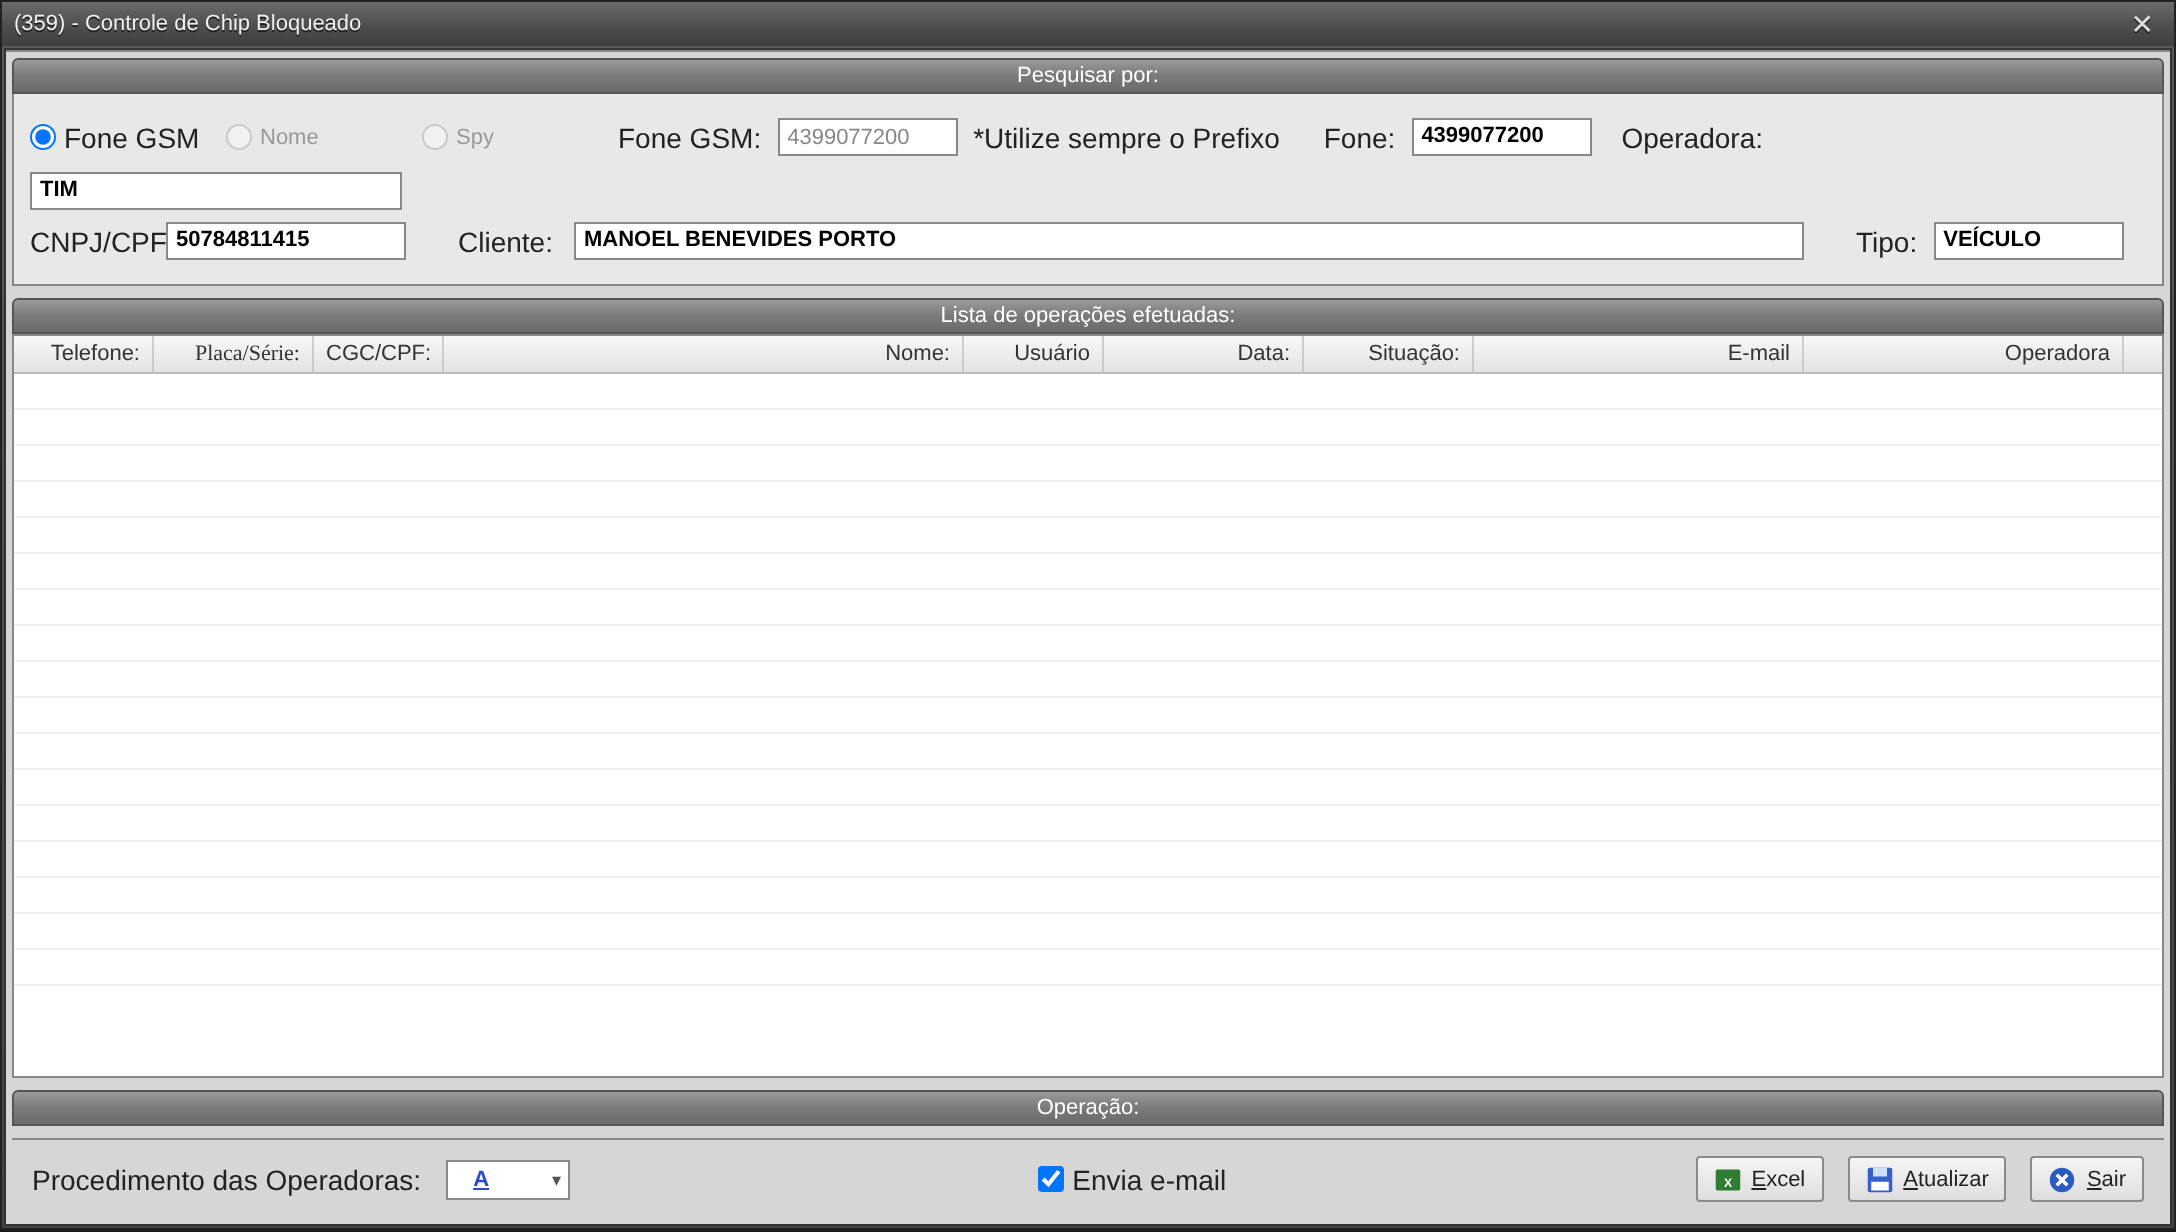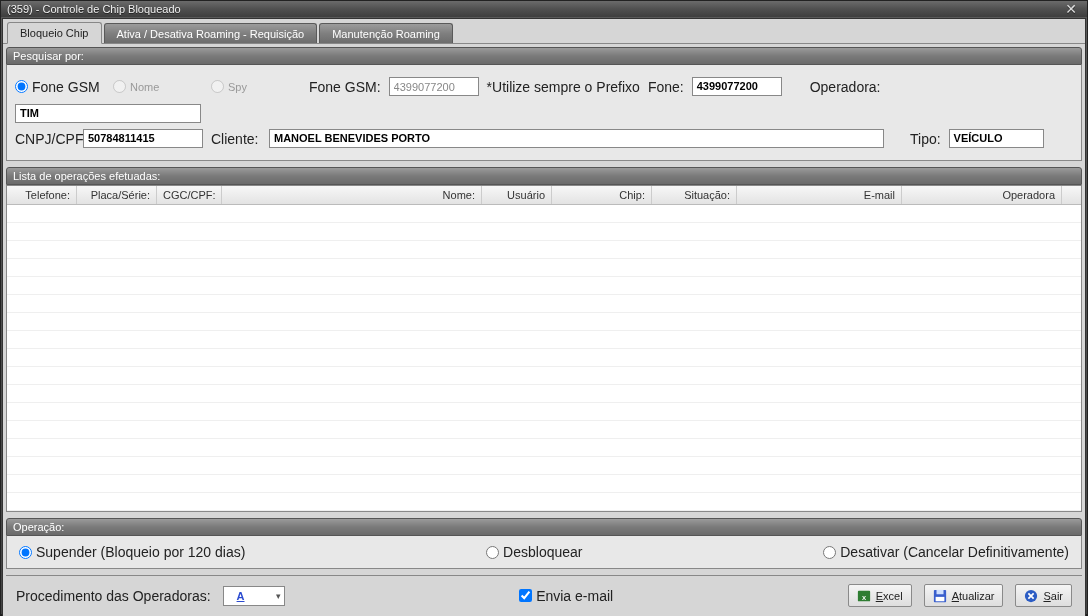--- a/index.html
+++ b/index.html
@@ -85,20 +85,21 @@
     flex-direction: column;
   }
   .section-head {
     background: linear-gradient(to bottom, #9a9a9a 0%, #7a7a7a 50%, #6a6a6a 100%);
     color: #fff;
     font-size: 11px;
     padding: 2px 6px;
     border: 1px solid #555;
     border-top-left-radius: 3px;
     border-top-right-radius: 3px;
+    text-align: center;
   }
   .section-body {
     background: #e8e8e8;
     border: 1px solid #888;
     border-top: none;
     padding: 6px 8px;
   }
   .row {
     display: flex;
     align-items: center;
@@ -223,25 +224,20 @@
 </head>
 <body>
 
 <div class="window">
   <div class="titlebar">
     <span class="titlebar-title">(359) - Controle de Chip Bloqueado</span>
     <span class="titlebar-close">✕</span>
   </div>
 
   <div class="body">
-    <div class="tabbar">
-      <div class="tab active">Bloqueio Chip</div>
-      <div class="tab">Ativa / Desativa Roaming - Requisição</div>
-      <div class="tab">Manutenção Roaming</div>
-    </div>
 
     <div class="panel">
 
       <div class="section-head">Pesquisar por:</div>
       <div class="section-body">
         <div class="row">
           <label class="radio">
             <input type="radio" name="sby" checked="" style="">
             <span class="label-sm">Fone GSM</span>
           </label>
@@ -251,47 +247,47 @@
           </label>
           <label class="radio" style="color:#999;">
             <input type="radio" name="sby" disabled="" style="">
             <span class="label-muted">Spy</span>
           </label>
 
           <span class="label-sm">Fone GSM:</span>
           <input class="text" style="width: 90px; color: rgb(136, 136, 136);" value="4399077200">
           <span class="label-sm">*Utilize sempre o Prefixo</span>
 
-          <span class="label-sm" style="">Fone:</span>
+          <span class="label-sm" style="margin-left:14px">Fone:</span>
           <div class="fake-input bold" style="width:90px">4399077200</div>
 
-          <span class="label-sm" style="margin-left:20px">Operadora:</span>
+          <span class="label-sm" style="margin-left:7px">Operadora:</span>
           <div class="fake-input bold" style="width:186px">TIM</div>
         </div>
         <div class="row">
           <span class="label-sm" style="width:60px">CNPJ/CPF:</span>
           <div class="fake-input bold" style="width:120px">50784811415</div>
 
-          <span class="label-sm" style="width:50px">Cliente:</span>
+          <span class="label-sm" style="margin-left:18px;width:50px">Cliente:</span>
           <div class="fake-input bold" style="width:615px">MANOEL BENEVIDES PORTO</div>
 
           <span class="label-sm" style="margin-left:18px">Tipo:</span>
           <div class="fake-input bold" style="width:95px">VEÍCULO</div>
         </div>
       </div>
 
       <div class="section-head" style="margin-top:6px">Lista de operações efetuadas:</div>
       <div class="table-frame">
         <div class="thead" id="thead">
             <div class="th" style="width: 70px;">Telefone:</div>
-            <div class="th" style="width: 80px;">Placa/Série:</div>
+            <div class="th" style="width: 80px; font-family: Liberation Serif, serif;">Placa/Série:</div>
             <div class="th" style="width: 65px;">CGC/CPF:</div>
             <div class="th" style="width: 260px;">Nome:</div>
             <div class="th" style="width: 70px;">Usuário</div>
-            <div class="th" style="width: 100px;">Chip:</div>
+            <div class="th" style="width: 100px;">Data:</div>
             <div class="th" style="width: 85px;">Situação:</div>
             <div class="th" style="width: 165px;">E-mail</div>
             <div class="th" style="width: 160px;">Operadora</div>
           </div>
         <div class="tbody" id="tbody">
         <div class="row-line"></div>
             <div class="row-line"></div>
             <div class="row-line"></div>
             <div class="row-line"></div>
             <div class="row-line"></div>
@@ -304,34 +300,20 @@
             <div class="row-line"></div>
             <div class="row-line"></div>
             <div class="row-line"></div>
             <div class="row-line"></div>
             <div class="row-line"></div>
             <div class="row-line"></div>
           </div>
       </div>
 
       <div class="section-head" style="margin-top:6px">Operação:</div>
-      <div class="op-body">
-        <label class="radio">
-          <input type="radio" name="op" checked="" style="">
-          <span class="label-sm">Supender (Bloqueio por 120 dias)</span>
-        </label>
-        <label class="radio">
-          <input type="radio" name="op" style="">
-          <span class="label-sm">Desbloquear</span>
-        </label>
-        <label class="radio">
-          <input type="radio" name="op" style="">
-          <span class="label-sm">Desativar (Cancelar Definitivamente)</span>
-        </label>
-      </div>
 
       <div class="footer">
         <span class="label-sm">Procedimento das Operadoras:</span>
         <div class="dropdown">
           <span class="a">A</span>
           <span class="caret">▾</span>
         </div>
 
         <div class="spacer"></div>
 

